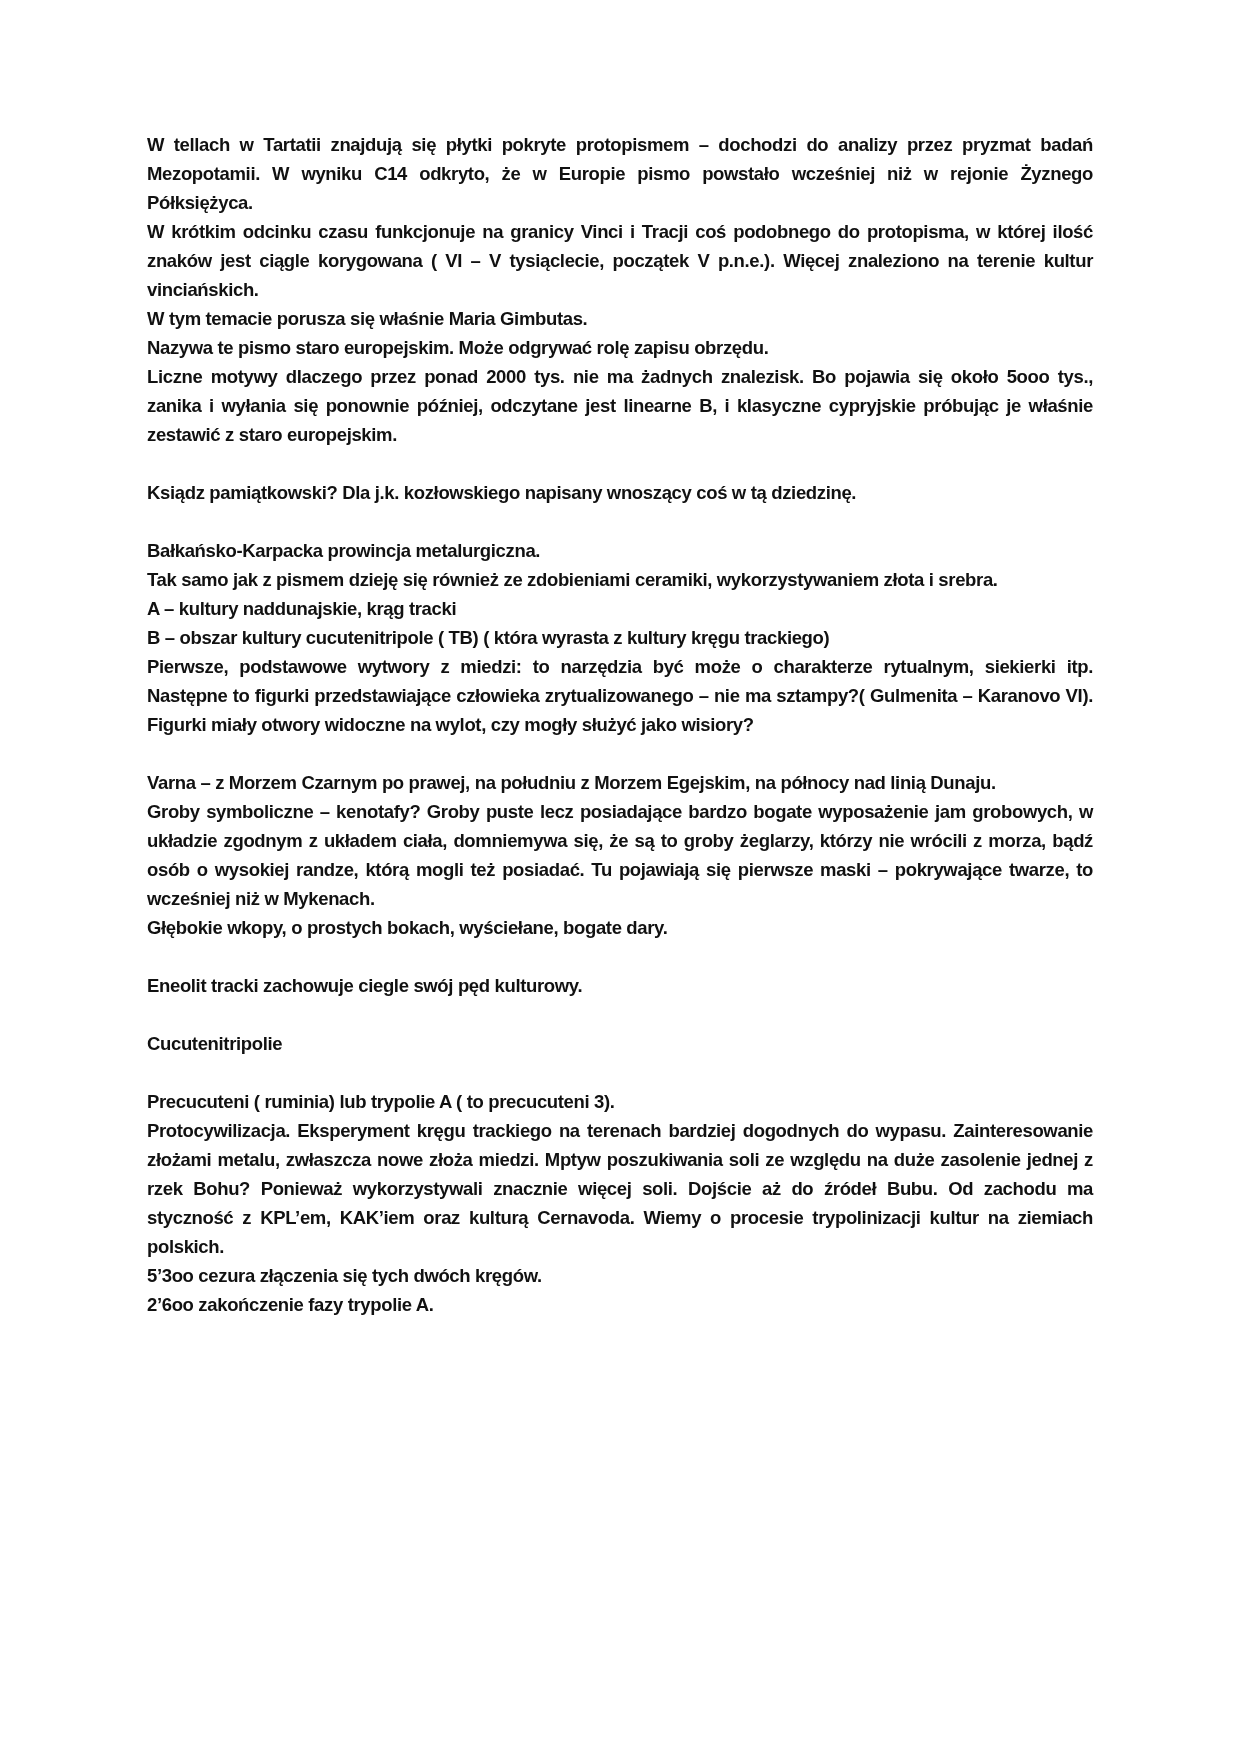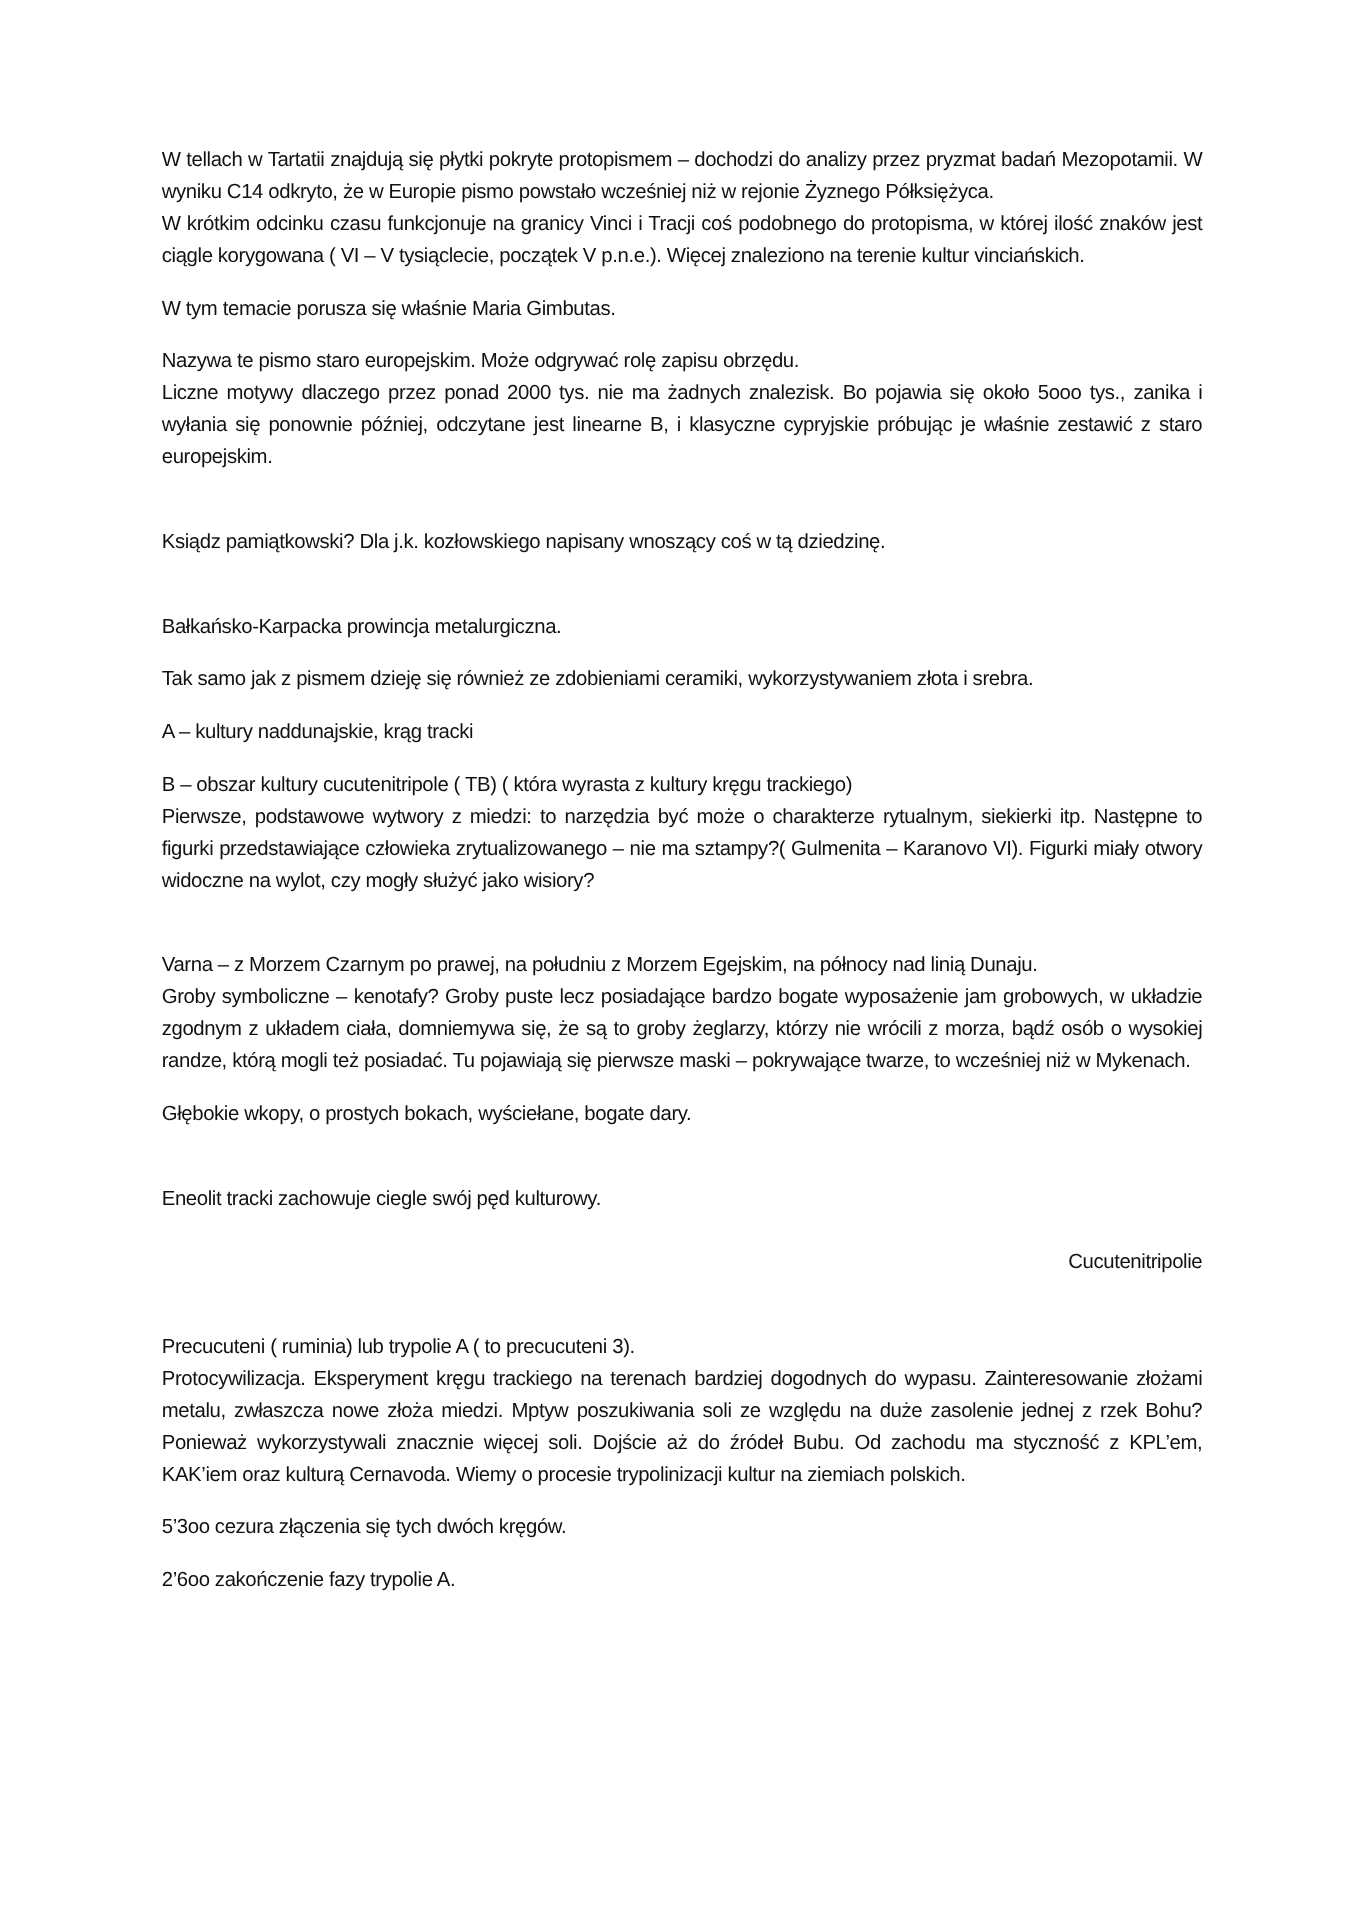--- a/index.html
+++ b/index.html
@@ -7,25 +7,26 @@
   .page {
     position: absolute;
     left: 147px;
     top: 130px;
     width: 946px;
     font-family: "Liberation Sans", sans-serif;
     font-size: 18.5px;
     line-height: 29px;
     color: #111111;
     letter-spacing: -0.35px;
+    font-weight: bold;
   }
   .p { margin: 0; text-align: justify; }
-  .p.left { text-align: left; margin-top: 19px; }
+  .p.left { text-align: left; }
   .gap { height: 29px; }
-  .center { text-align: right; margin: 0; }
+  .center { text-align: left; margin: 0; }
 </style>
 </head>
 <body>
 
 <div class="page">
   <p class="p">W tellach w Tartatii znajdują się płytki pokryte protopismem – dochodzi do analizy przez pryzmat badań Mezopotamii. W wyniku C14 odkryto, że w Europie pismo powstało wcześniej niż w rejonie Żyznego Półksiężyca.</p>
   <p class="p">W krótkim odcinku czasu funkcjonuje na granicy Vinci i Tracji coś podobnego do protopisma, w której ilość znaków jest ciągle korygowana ( VI – V tysiąclecie, początek V p.n.e.). Więcej znaleziono na terenie kultur vinciańskich.</p>
   <p class="p left">W tym temacie porusza się właśnie Maria Gimbutas.</p>
   <p class="p left">Nazywa te pismo staro europejskim. Może odgrywać rolę zapisu obrzędu.</p>
   <p class="p">Liczne motywy dlaczego przez ponad 2000 tys. nie ma żadnych znalezisk. Bo pojawia się około 5ooo tys., zanika i wyłania się ponownie później, odczytane jest linearne B, i klasyczne cypryjskie próbując je właśnie zestawić z staro europejskim.</p>

